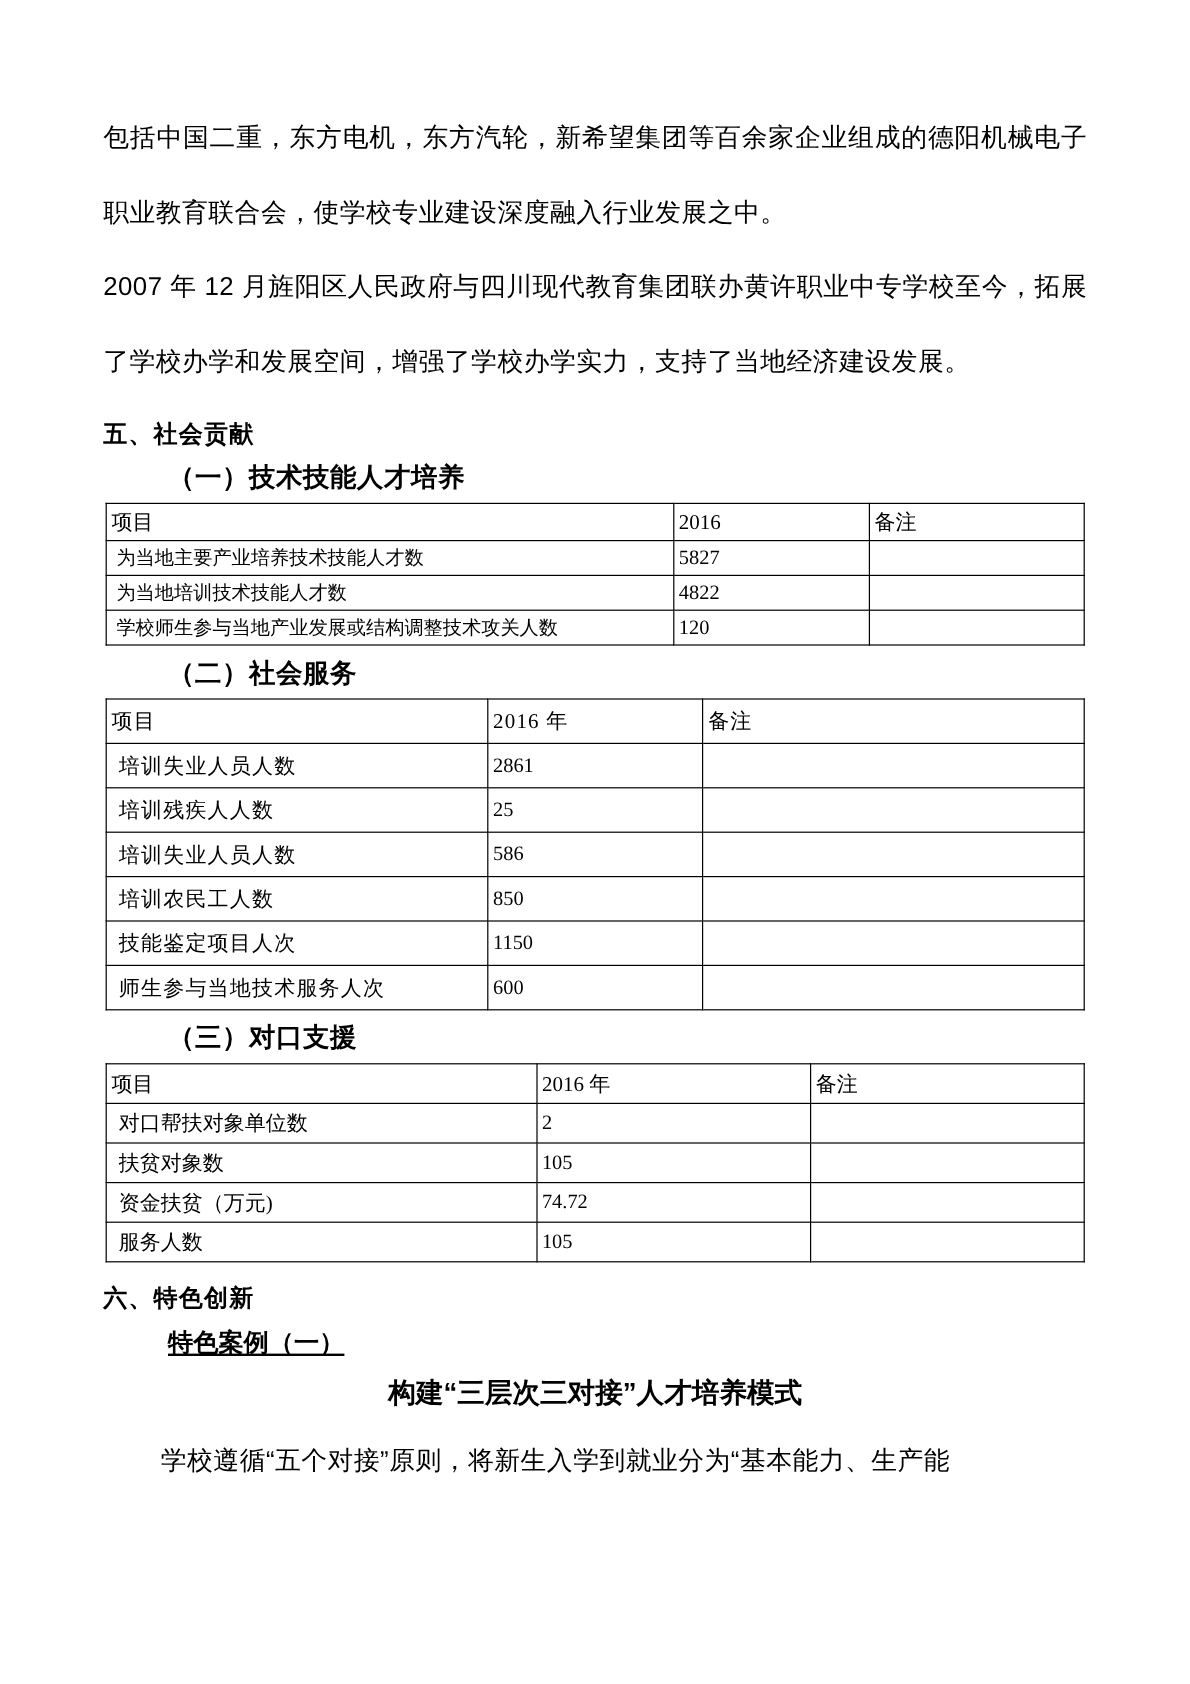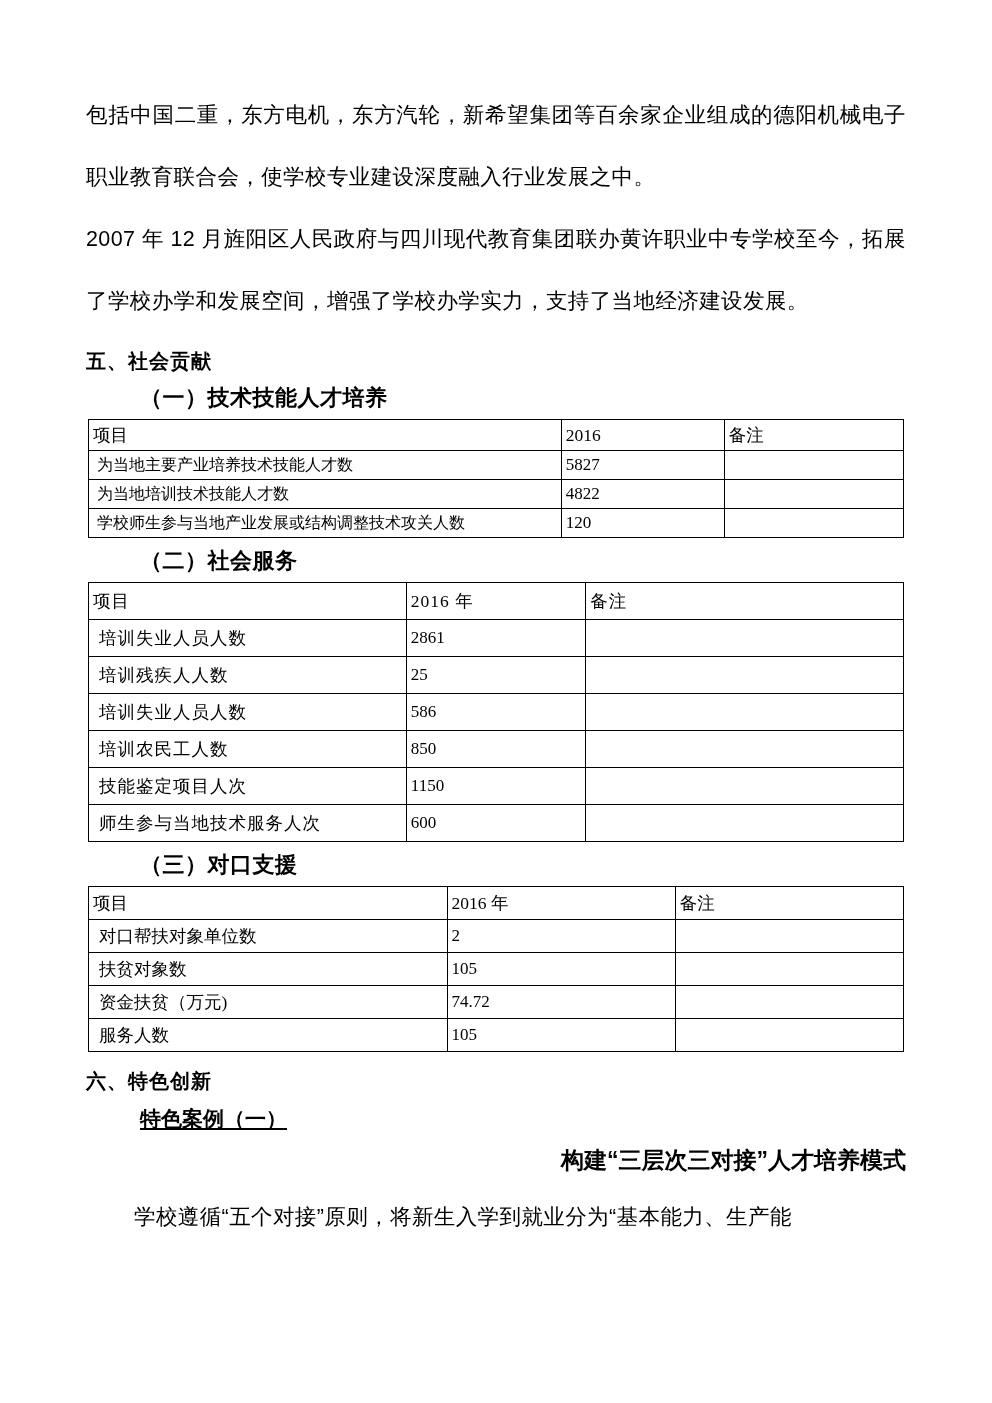--- a/index.html
+++ b/index.html
@@ -53,21 +53,21 @@
     font-family: "Liberation Sans", sans-serif;
     font-weight: bold;
     font-size: 21px;
     margin: 10px 0 4px 54px;
     text-decoration: underline;
   }
   .h-case-title {
     font-family: "Liberation Sans", sans-serif;
     font-weight: bold;
     font-size: 23px;
-    text-align: right;
+    text-align: center;
     margin: 12px 0 10px 0;
   }
   .para-indent {
     text-indent: 48px;
   }
   
   table {
     border-collapse: collapse;
     width: 100%;
     table-layout: fixed;

